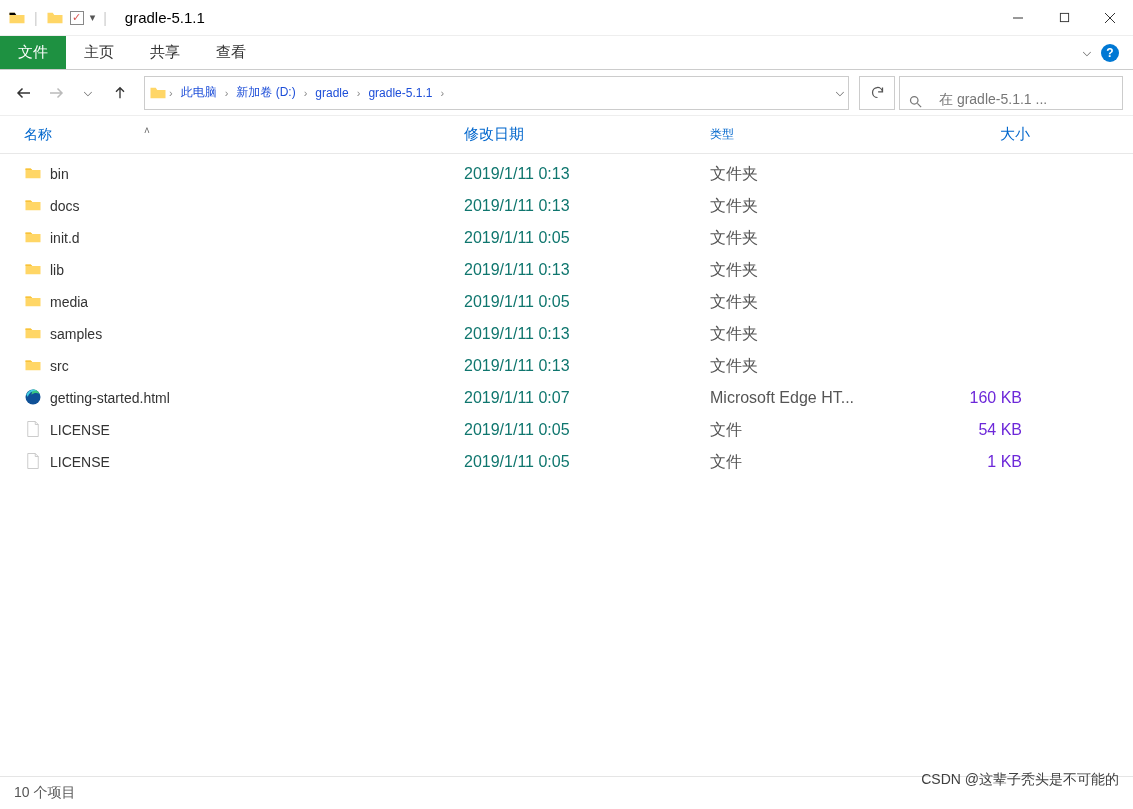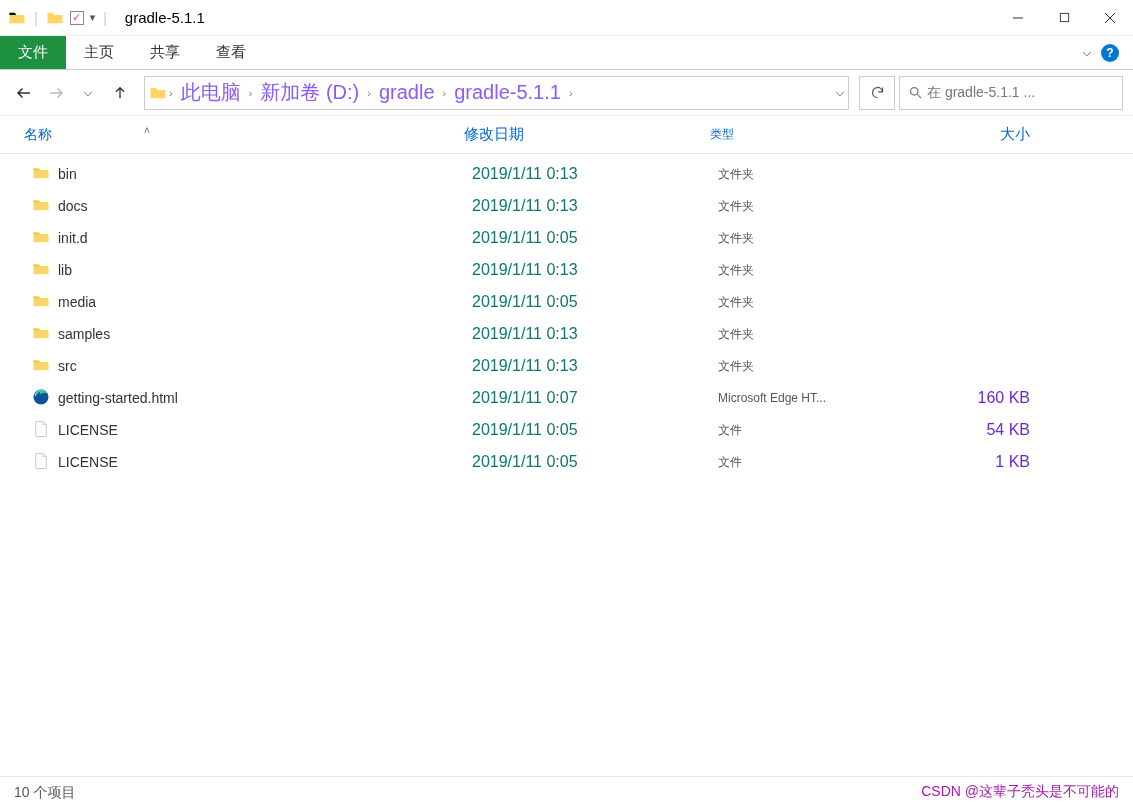--- a/index.html
+++ b/index.html
@@ -11,39 +11,39 @@
 .win-btn{width:46px;height:36px;display:flex;align-items:center;justify-content:center;color:#333}
 .ribbon-tabs{height:34px;display:flex;align-items:stretch;border-bottom:1px solid #ccc;background:#fff}
 .tab{padding:0 18px;display:flex;align-items:center;color:#333;font-size:15px}
 .tab.file{background:#1e9141;color:#fff}
 .ribbon-right{margin-left:auto;display:flex;align-items:center;gap:10px;padding-right:14px}
 .help-icon{width:18px;height:18px;border-radius:50%;background:#0078d4;color:#fff;display:flex;align-items:center;justify-content:center;font-size:12px;font-weight:bold}
 .navbar{height:46px;display:flex;align-items:center;gap:4px;padding:0 10px;border-bottom:1px solid #eee}
 .nav-btn{width:28px;height:28px;display:flex;align-items:center;justify-content:center;color:#555}
 .nav-btn.disabled{color:#bbb}
 .addressbar{flex:1;height:34px;border:1px solid #ccc;display:flex;align-items:center;margin:0 6px;padding:0 4px;gap:2px}
-.crumb{padding:2px 6px;color:#8b5cf6;font-size:20px}
+.crumb{padding:2px 6px;color:#1d4ed8;font-size:12px}
 .crumb-sep{color:#888;font-size:11px}
 .refresh-btn{width:36px;height:34px;border:1px solid #ccc;display:flex;align-items:center;justify-content:center;color:#555}
-.searchbox{width:224px;height:34px;border:1px solid #ccc;display:flex;align-items:center;padding:0 8px;gap:4px;color:#777;font-size:15px}
+.searchbox{width:224px;height:34px;border:1px solid #ccc;display:flex;align-items:flex-end;padding:0 8px;gap:16px;color:#777;font-size:15px}
 .columns{height:38px;display:flex;align-items:center;border-bottom:1px solid #e8e8e8;color:#0066cc;padding-left:24px}
 .col-name{width:440px;display:flex;align-items:flex-end;gap:92px;font-size:15px}
 .col-date{width:246px;font-size:15px}
 .col-type{width:200px;font-size:12px}
 .col-size{width:120px;text-align:right;font-size:15px}
 .sort-ind{font-size:10px;color:#666;position:relative;top:-8px}
 .filelist{flex:1;padding:4px 0}
-.row{height:32px;display:flex;align-items:center;padding-left:32px;color:#333}
+.row{height:32px;display:flex;align-items:center;padding-left:24px;color:#333}
 .cell-name{width:440px;display:flex;align-items:center;gap:8px;font-size:16px}
 .cell-date{width:246px;color:#0f766e;font-size:16px}
-.cell-type{width:200px;color:#555;font-size:12px}
+.cell-type{width:200px;color:#555;font-size:16px}
 .cell-size{width:120px;text-align:right;color:#6d28d9;font-size:16px;padding-right:8px}
 .ficon{width:18px;height:18px;flex-shrink:0}
 .statusbar{height:30px;border-top:1px solid #e5e5e5;display:flex;align-items:center;padding:16px 14px;color:#555;font-size:15px}
-.watermark{position:absolute;right:14px;bottom:8px;color:#a21caf;font-size:14px}
+.watermark{position:absolute;right:14px;bottom:20px;color:#404040;font-size:14px}
 .qat-sep{color:#ccc;margin:0 2px}
 .chevron{color:#555;font-size:11px}
 .folder-icon-svg{width:18px;height:18px}
 </style>
 </head>
 <body>
 
 <div class="titlebar">
   <div class="titlebar-left">
     <svg class="folder-icon-svg" viewBox="0 0 24 24">

